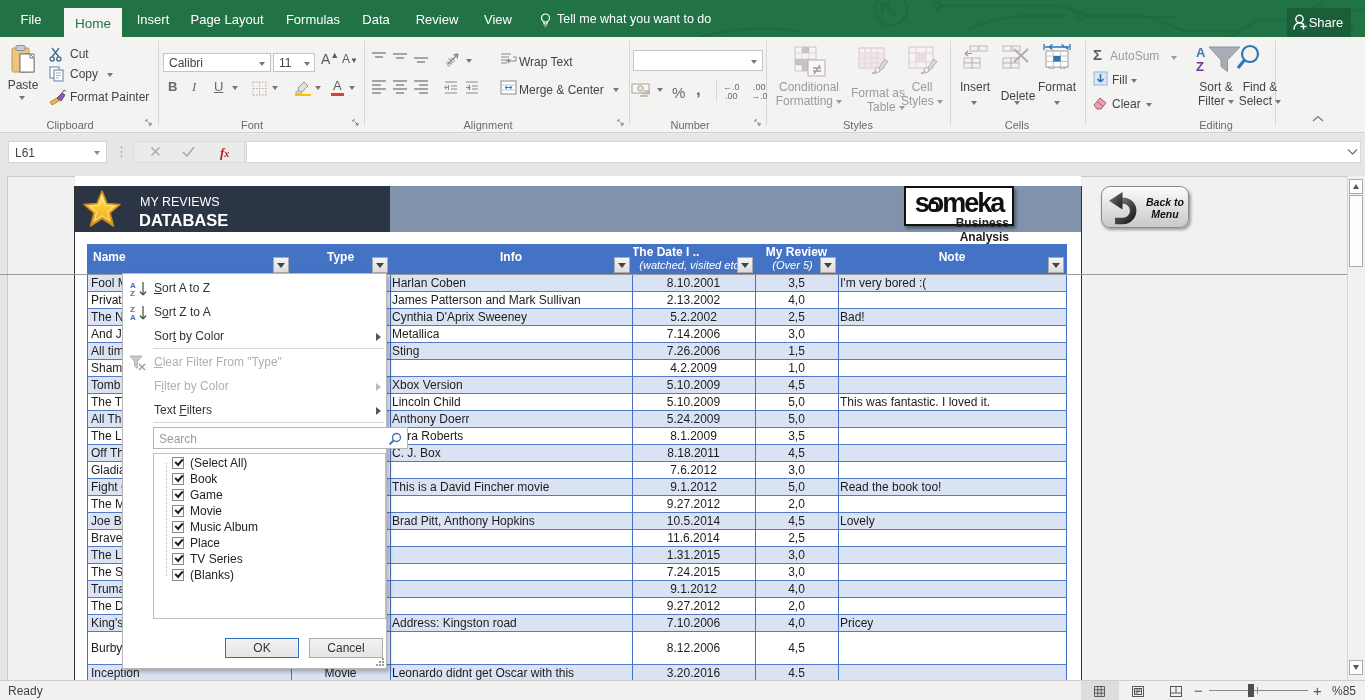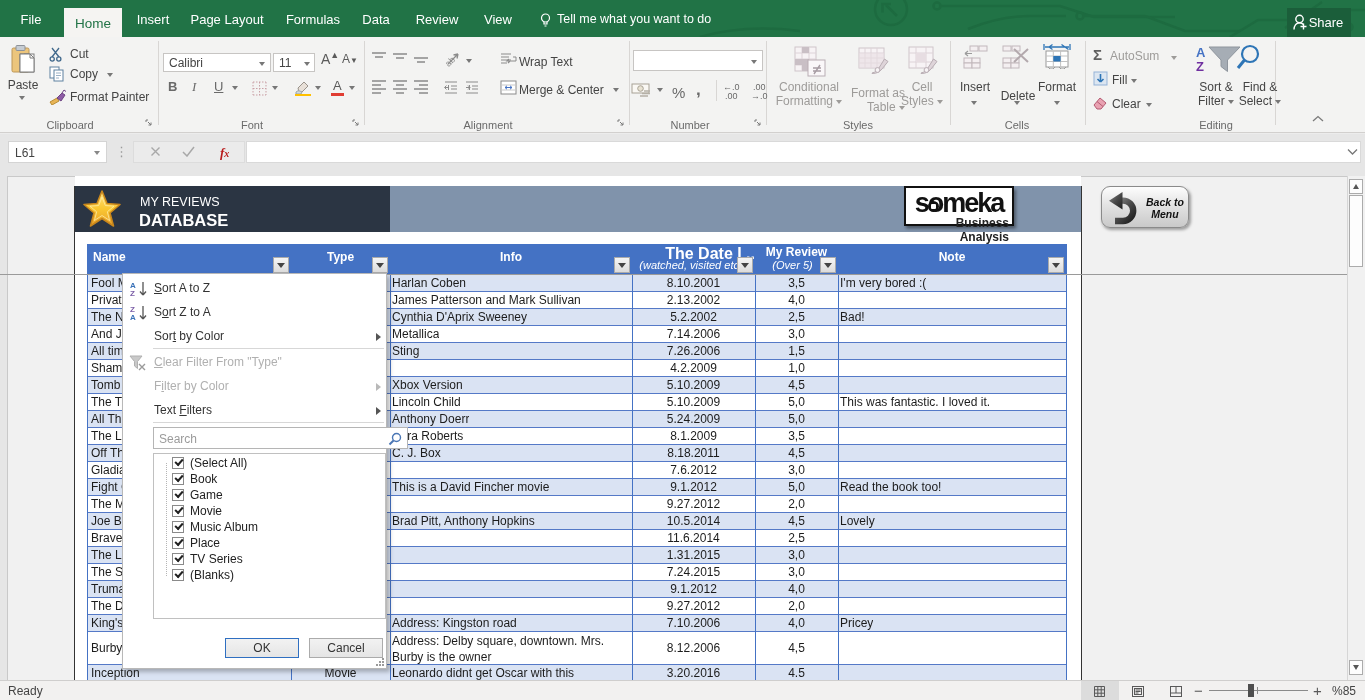--- a/index.html
+++ b/index.html
@@ -396,21 +396,21 @@
         <path d="M9 31 H17 A10.2 10.2 0 0 0 17 10.6 H15" fill="none" stroke="url(#bg2)" stroke-width="6.4"></path>
         <path d="M16.5 2 L16.5 19.5 L3 10.7 Z" fill="url(#bg2)"></path>
       </svg>
       <div class="abs" style="left:40px;top:9px;width:46px;text-align:center;font-size:10.5px;font-weight:bold;font-style:italic;color:#111;line-height:12px">Back to<br>Menu</div>
     </div>
 
     <div class="abs" style="left:87px;top:68px;width:979px;height:30px;background:#4472c4"></div>
     <div class="abs" style="left:93px;top:74px;font-size:12px;font-weight:bold;color:#fff">Name</div>
     <div class="abs" style="left:291px;top:74px;width:99px;text-align:center;font-size:12px;font-weight:bold;color:#fff">Type</div>
     <div class="abs" style="left:390px;top:74px;width:242px;text-align:center;font-size:12px;font-weight:bold;color:#fff">Info</div>
-    <div class="abs" style="left:632px;top:69px;width:123px;text-align:right;font-size:16px;font-weight:bold;color:#fff">The Date I ..</div>
+    <div class="abs" style="left:632px;top:69px;width:123px;text-align:left;font-size:12px;font-weight:bold;color:#fff">The Date I ..</div>
     <div class="abs" style="left:632px;top:83px;width:121px;text-align:center;font-size:11px;font-style:italic;color:#fff">(watched, visited etc.)</div>
     <div class="abs" style="left:755px;top:69px;width:83px;text-align:center;font-size:12px;font-weight:bold;color:#fff">My Review</div>
     <div class="abs" style="left:755px;top:83px;width:75px;text-align:center;font-size:11px;font-style:italic;color:#fff">(Over 5)</div>
     <div class="abs" style="left:838px;top:74px;width:228px;text-align:center;font-size:12px;font-weight:bold;color:#fff">Note</div>
 
     <div class="fbtn" style="left:273px"></div>
     <div class="fbtn" style="left:372px"></div>
     <div class="fbtn" style="left:614px"></div>
     <div class="fbtn" style="left:737px"></div>
     <div class="fbtn" style="left:820px"></div>
@@ -535,21 +535,20 @@
           <span class="cr">2,0</span>
         </div>
     <div class="trow odd" style="top:439px">
           <span class="cn">King's Cross</span>
           <span class="ci">Address: Kingston road</span>
           <span class="cd">7.10.2006</span>
           <span class="cr">4,0</span>
           <span class="cx">Pricey</span>
         </div>
     <div class="trow evn" style="top:456px;height:33px">
-          <span class="ci" style="line-height:16px;top:1px;white-space:normal;width:230px">Address: Delby square, downtown. Mrs. Burby is the owner</span>
           <span class="cn" style="line-height:32px">Burby's</span>
           <span class="cd" style="line-height:32px">8.12.2006</span>
           <span class="cr" style="line-height:32px">4,5</span>
         </div>
     <div class="trow odd" style="top:489px;height:18px;border-bottom:none">
           <span class="cn">Inception</span>
           <span class="ct">Movie</span>
           <span class="ci">Leonardo didnt get Oscar with this</span>
           <span class="cd">3.20.2016</span>
           <span class="cr">4.5</span>

